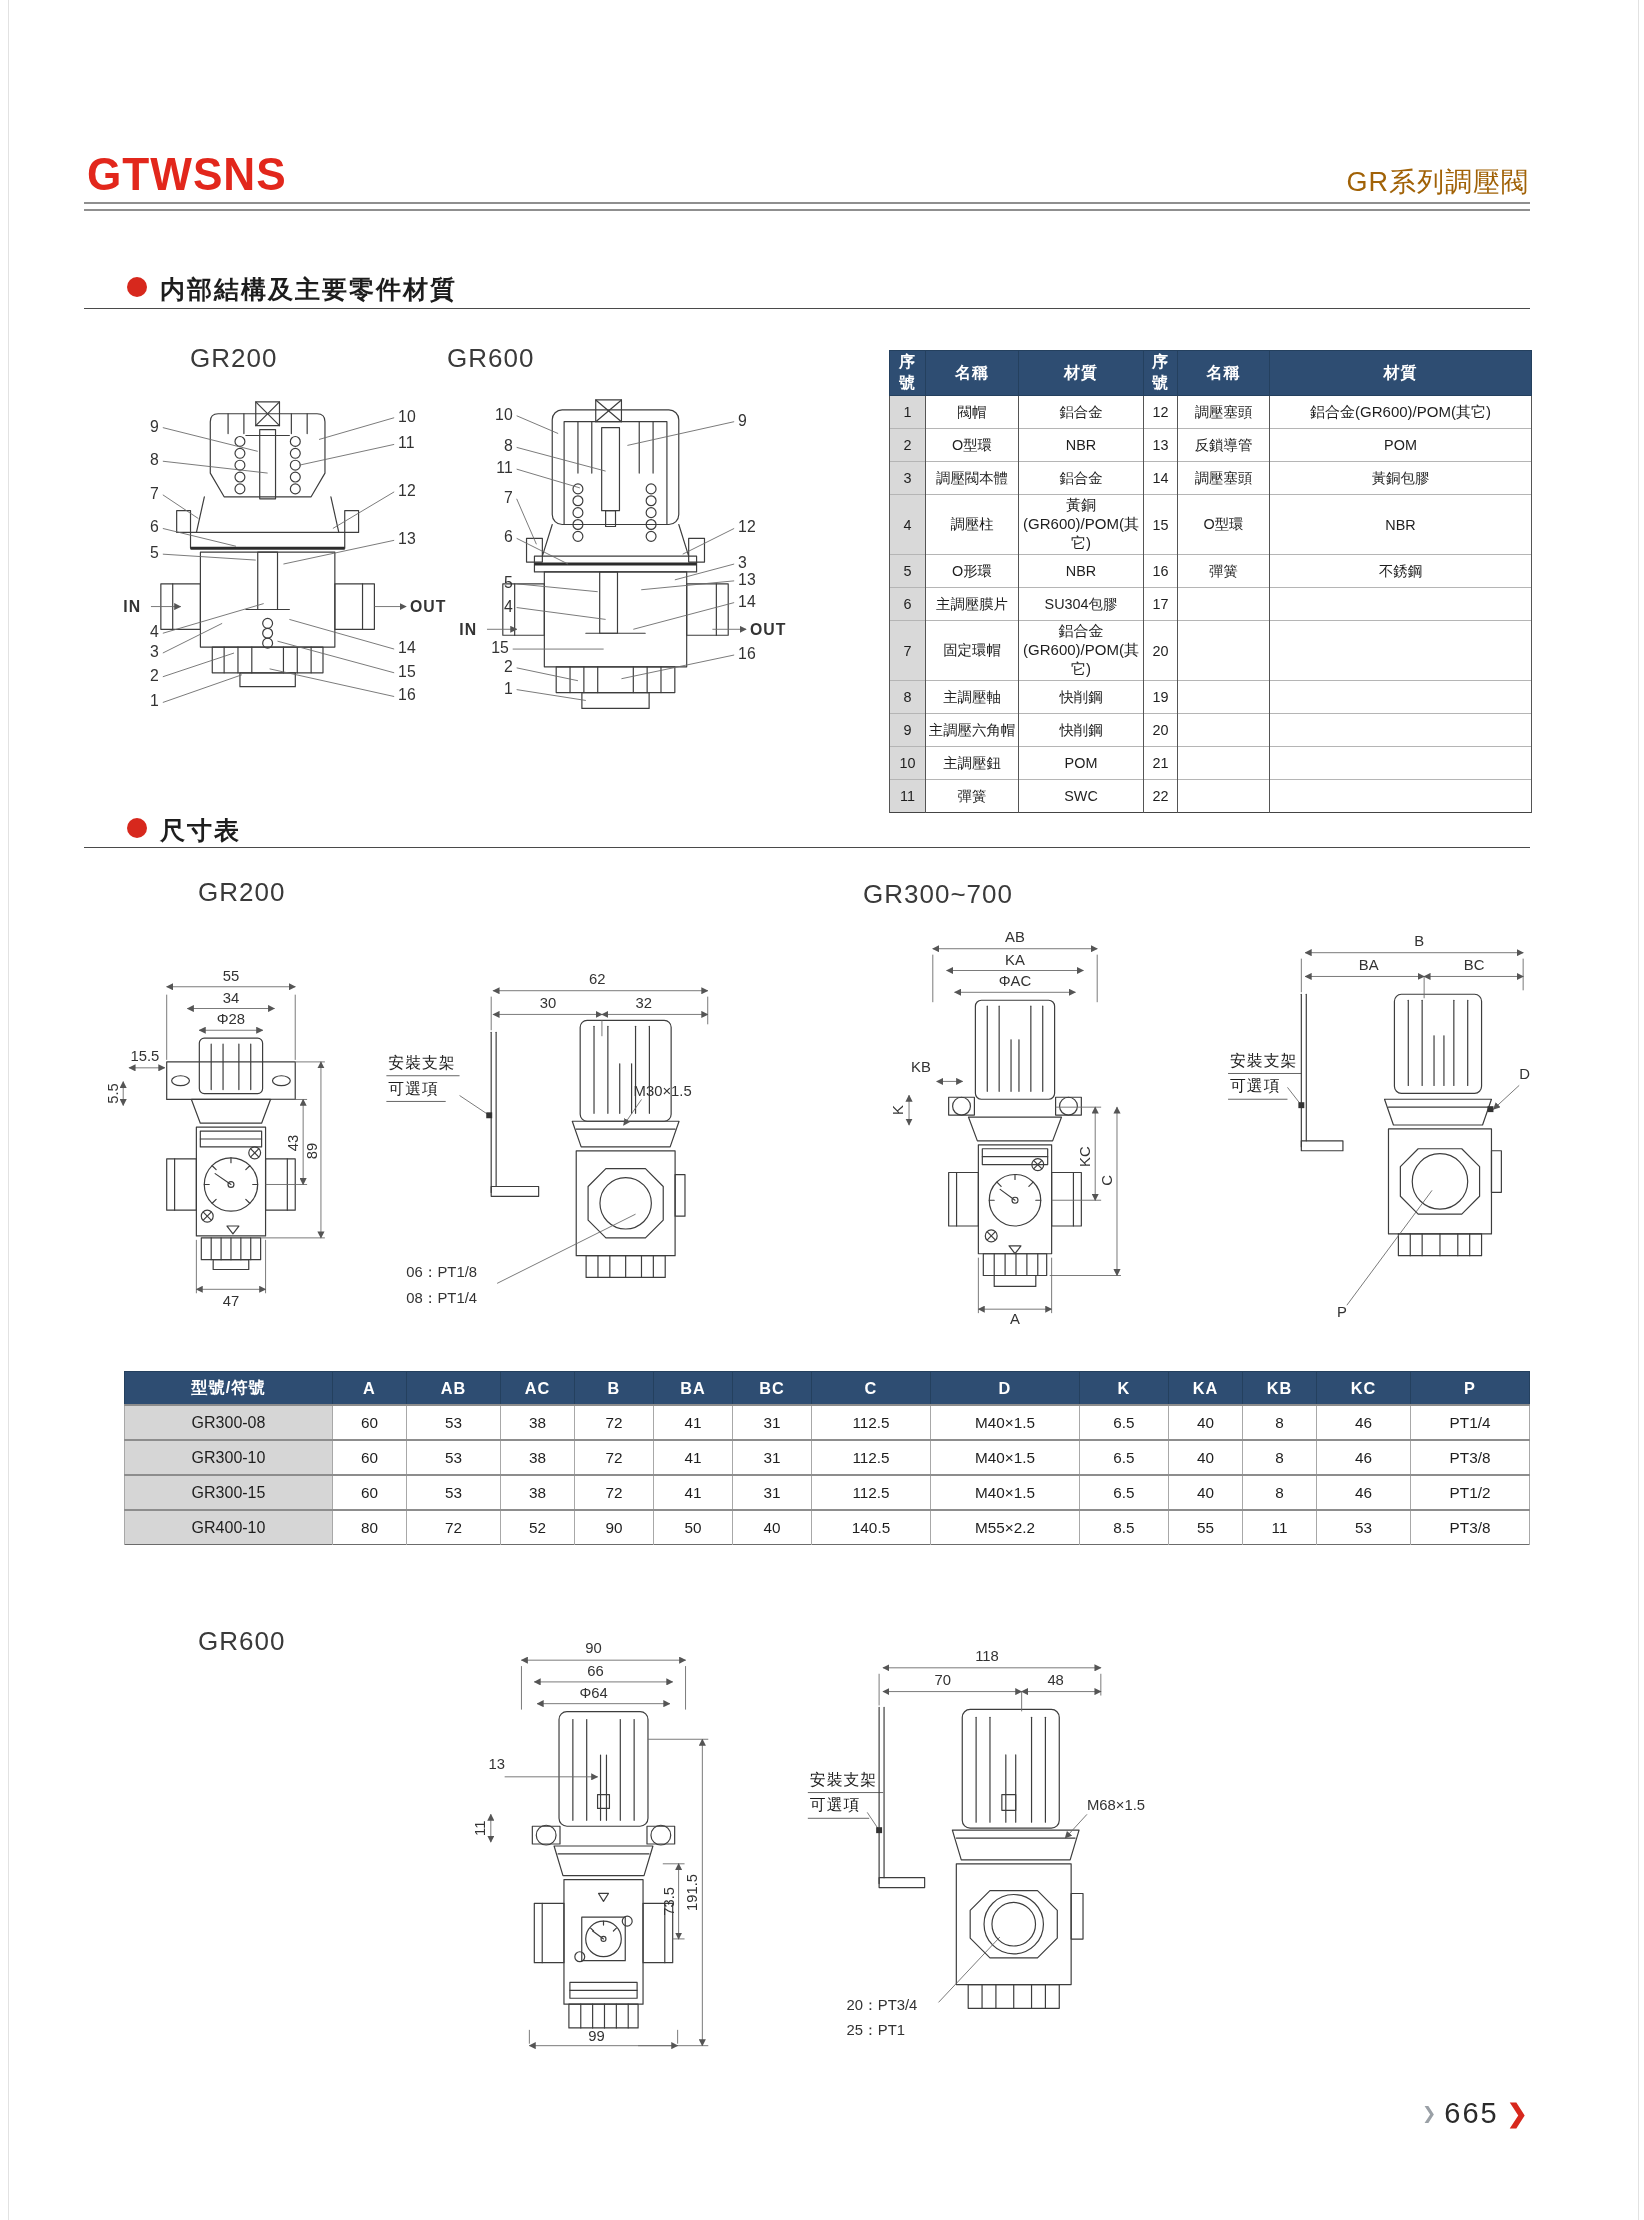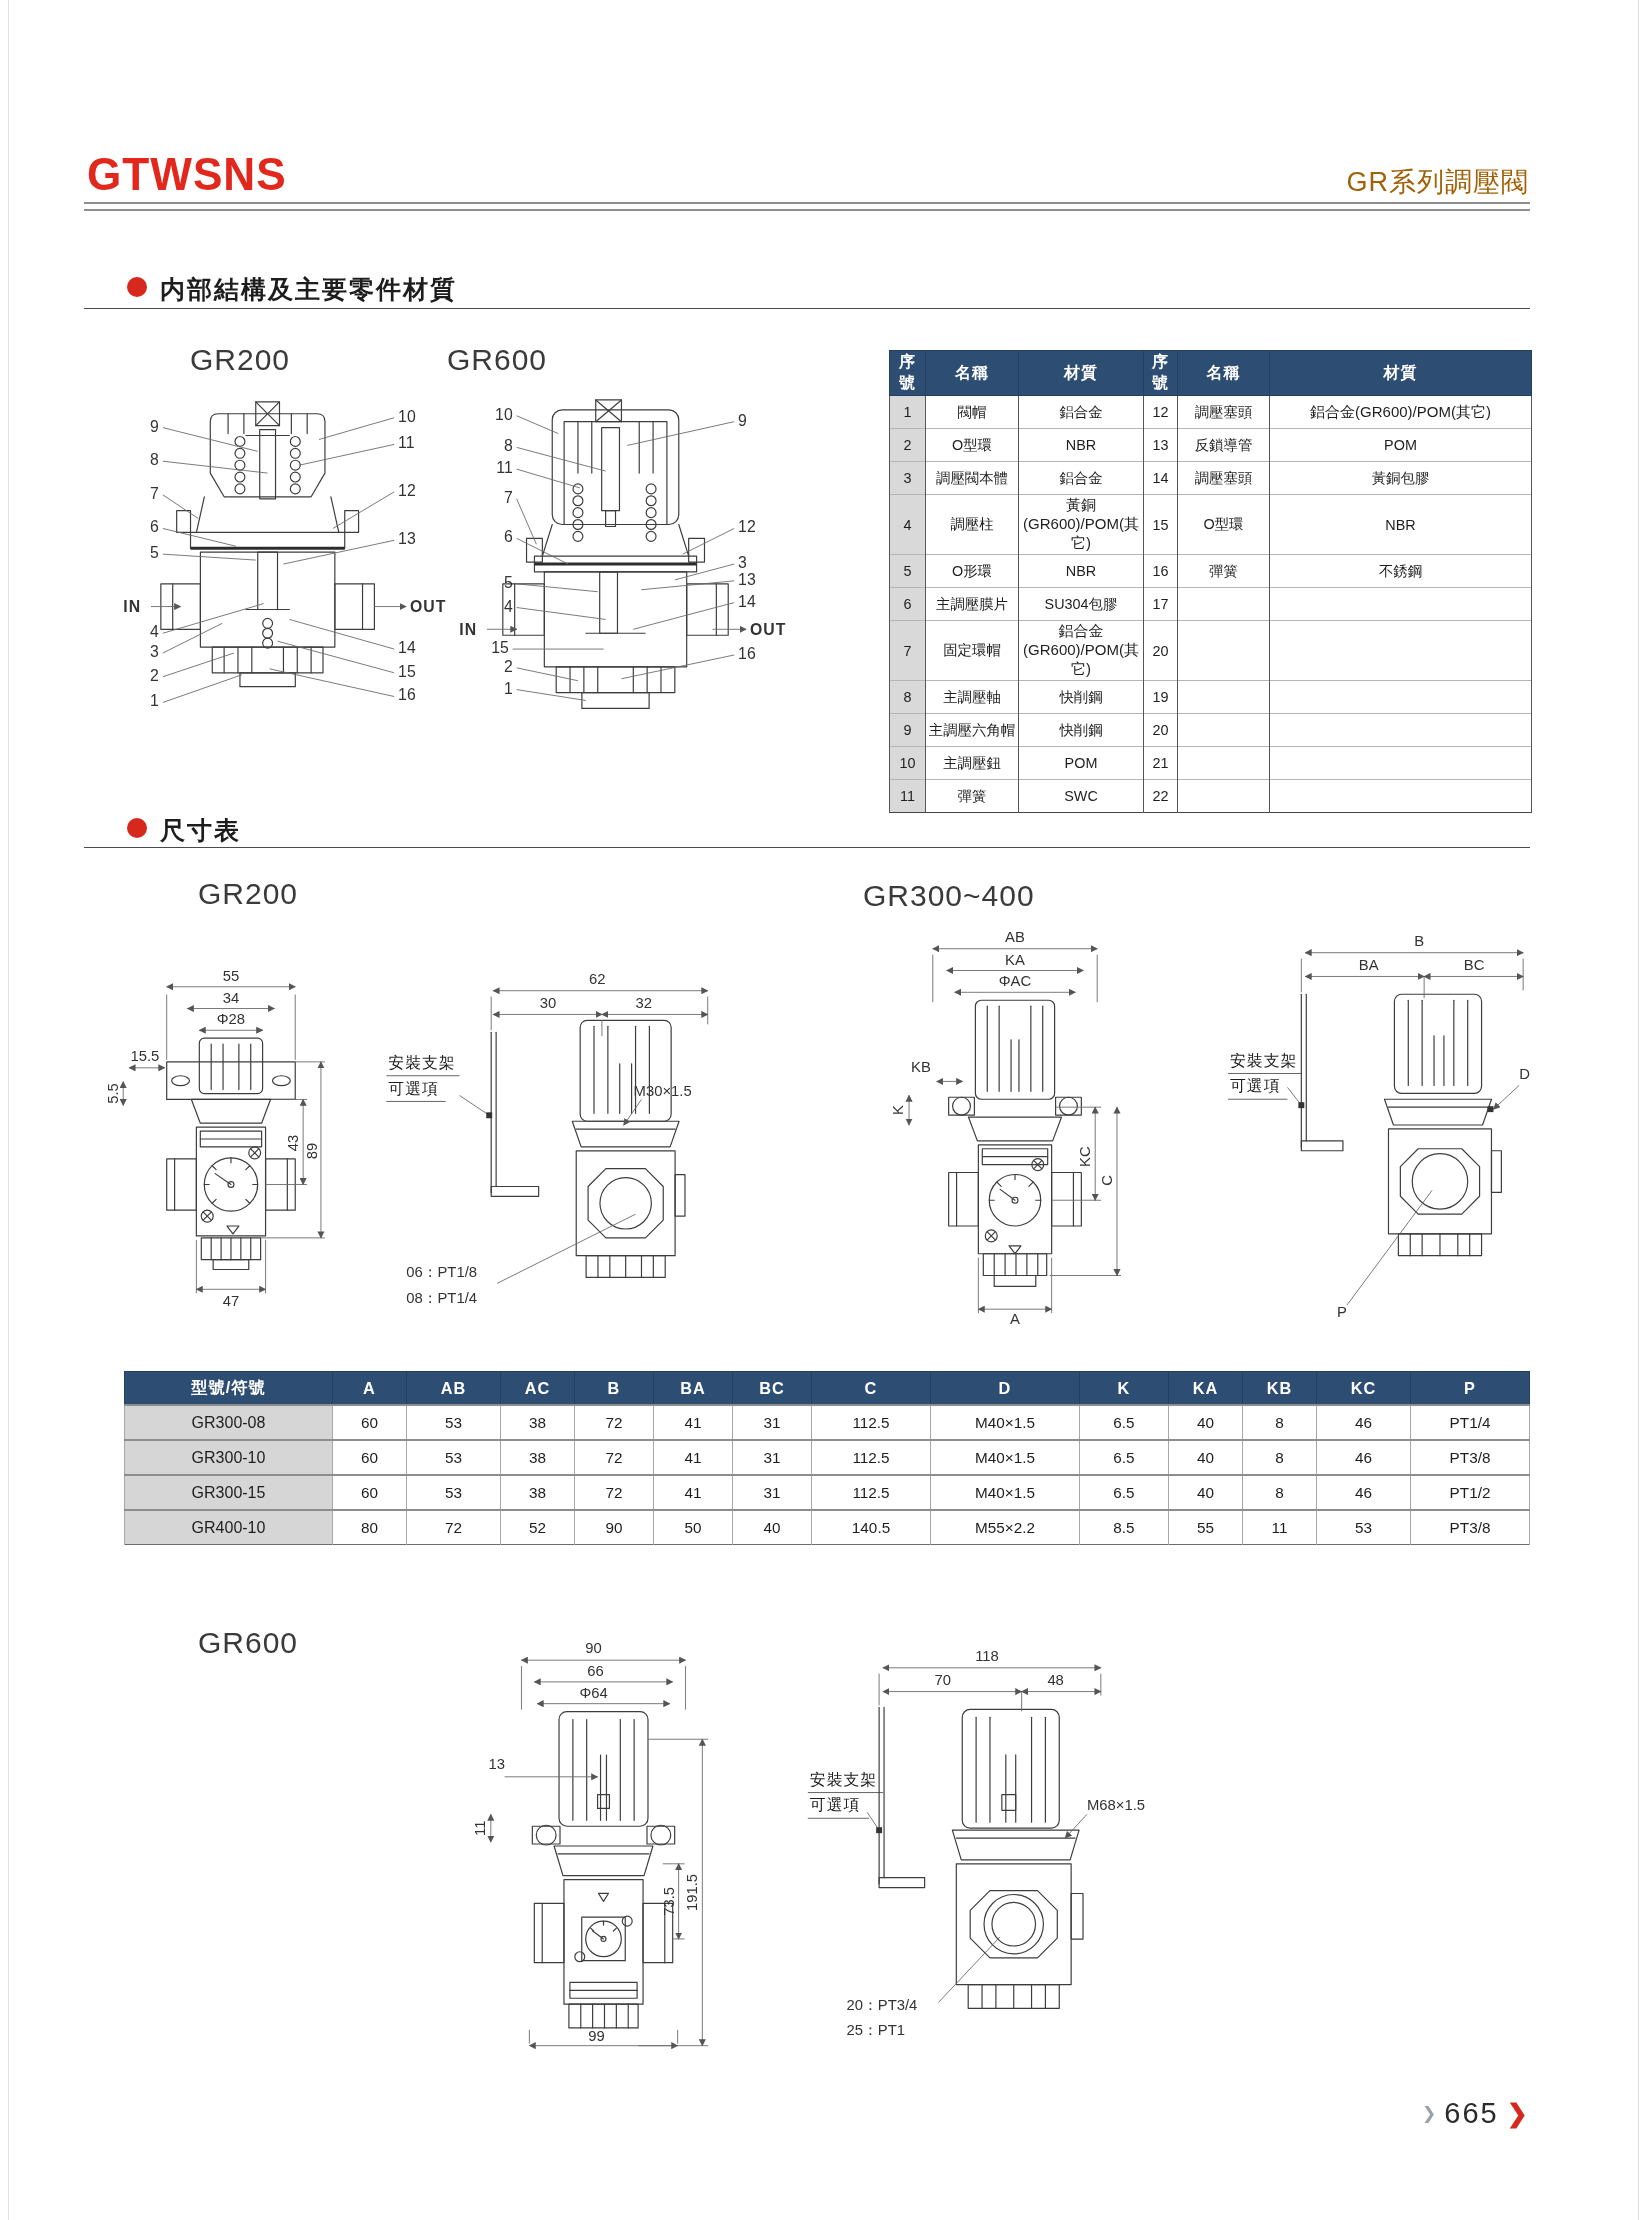--- a/index.html
+++ b/index.html
@@ -7,21 +7,21 @@
   .abs{position:absolute;}
   .edge{position:absolute;top:0;width:1px;height:2221px;background:#e2e2e2;}
   
   .brand{left:87px;top:147px;font-size:46px;font-weight:bold;color:#E2271C;letter-spacing:1px;transform:scaleX(.96);transform-origin:left;}
   .series-title{top:164px;right:115px;font-size:27px;color:#a16207;letter-spacing:1px;}
   .double-rule{left:84px;top:202px;width:1446px;height:5px;border-top:2px solid #8f8f8f;border-bottom:2px solid #8f8f8f;}
   
   .sec-bullet{width:20px;height:20px;border-radius:50%;background:#D7281D;}
   .sec-title{font-size:25px;font-weight:bold;color:#1d1d1d;letter-spacing:2px;}
   .sec-rule{left:84px;width:1446px;height:1px;background:#4a4a4a;}
-  .dwg-label{font-size:30px;color:#3a3a3a;letter-spacing:1px;text-align:center;}
+  .dwg-label{font-size:26px;color:#3a3a3a;letter-spacing:1px;text-align:center;}
   
   table{border-collapse:collapse;table-layout:fixed;}
   .parts-table{left:889px;top:350px;width:642px;border:1px solid #5a6possible7px;}
   .parts-table,.dim-table{position:absolute;}
   .parts-table th,.dim-table th{background:#2E4D72;color:#fff;font-weight:bold;height:30px;font-size:16px;border:1px solid #24405e;letter-spacing:1px;}
   .parts-table td{height:30px;font-size:14.4px;text-align:center;background:#fff;border-left:1px solid #555;border-right:1px solid #555;border-top:1px solid #b5b5b5;color:#1e1e1e;}
   .parts-table td:first-child{background:#d9d9d9;}
   .parts-table td.small{font-size:15px;}
   .parts-table{border:1px solid #444;}
   .dim-table{left:124px;top:1371px;width:1406px;border:1px solid #6b6b6b;}
@@ -355,21 +355,21 @@
         <td></td>
       </tr>
     </tbody>
 </table>
 
 <div class="abs sec-bullet" style="left:127px;top:818px"></div>
 <div class="abs sec-title" style="left:160px;top:814px">尺寸表</div>
 <div class="abs sec-rule" style="top:847px"></div>
 
 <div class="abs dwg-label" style="left:198px;top:877px">GR200</div>
-<div class="abs dwg-label" style="left:863px;top:879px">GR300~400</div>
+<div class="abs dwg-label" style="left:863px;top:879px">GR300~700</div>
 
 <svg style="left:109px;top:965px" width="238" height="351" viewBox="0 0 240 355">
   <g class="ln">
     <rect x="91" y="74" width="64" height="56" rx="5"></rect>
     <line x1="103" y1="80" x2="103" y2="126"></line>
       <line x1="115" y1="80" x2="115" y2="126"></line>
       <line x1="131" y1="80" x2="131" y2="126"></line>
       <line x1="143" y1="80" x2="143" y2="126"></line>
     <rect x="58" y="98" width="130" height="38"></rect>
     <ellipse cx="72" cy="117" rx="9" ry="5"></ellipse>

